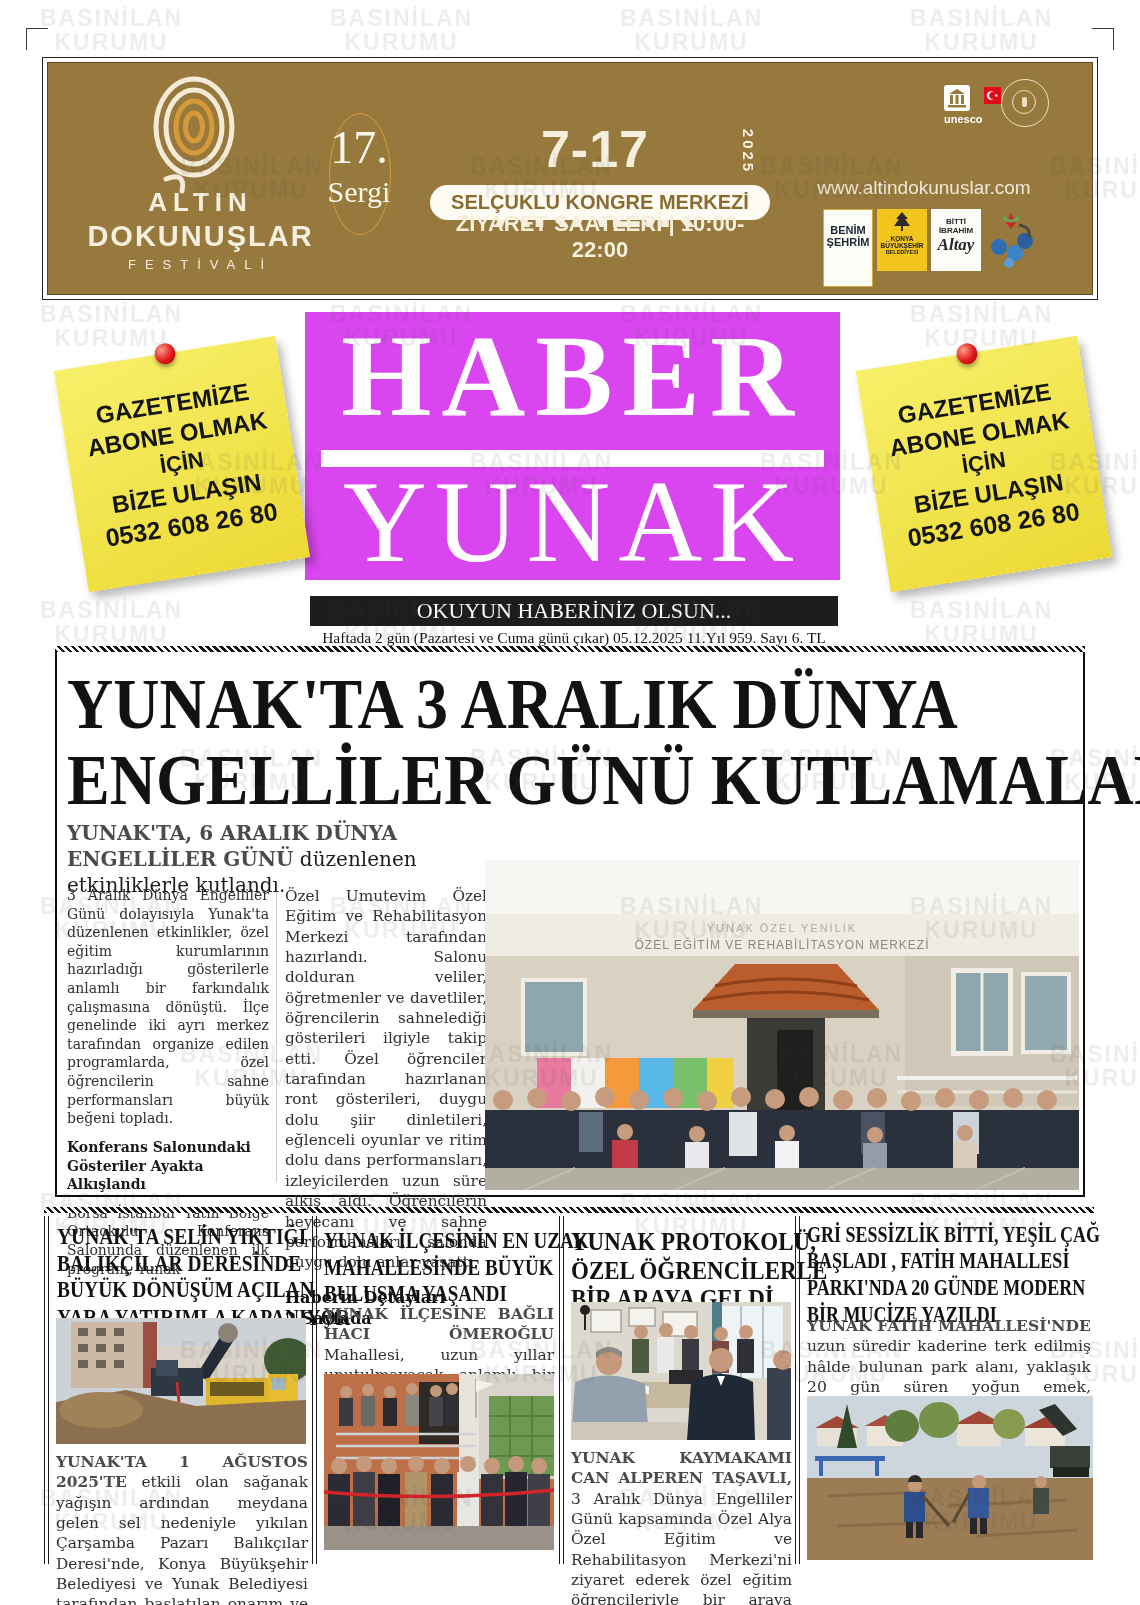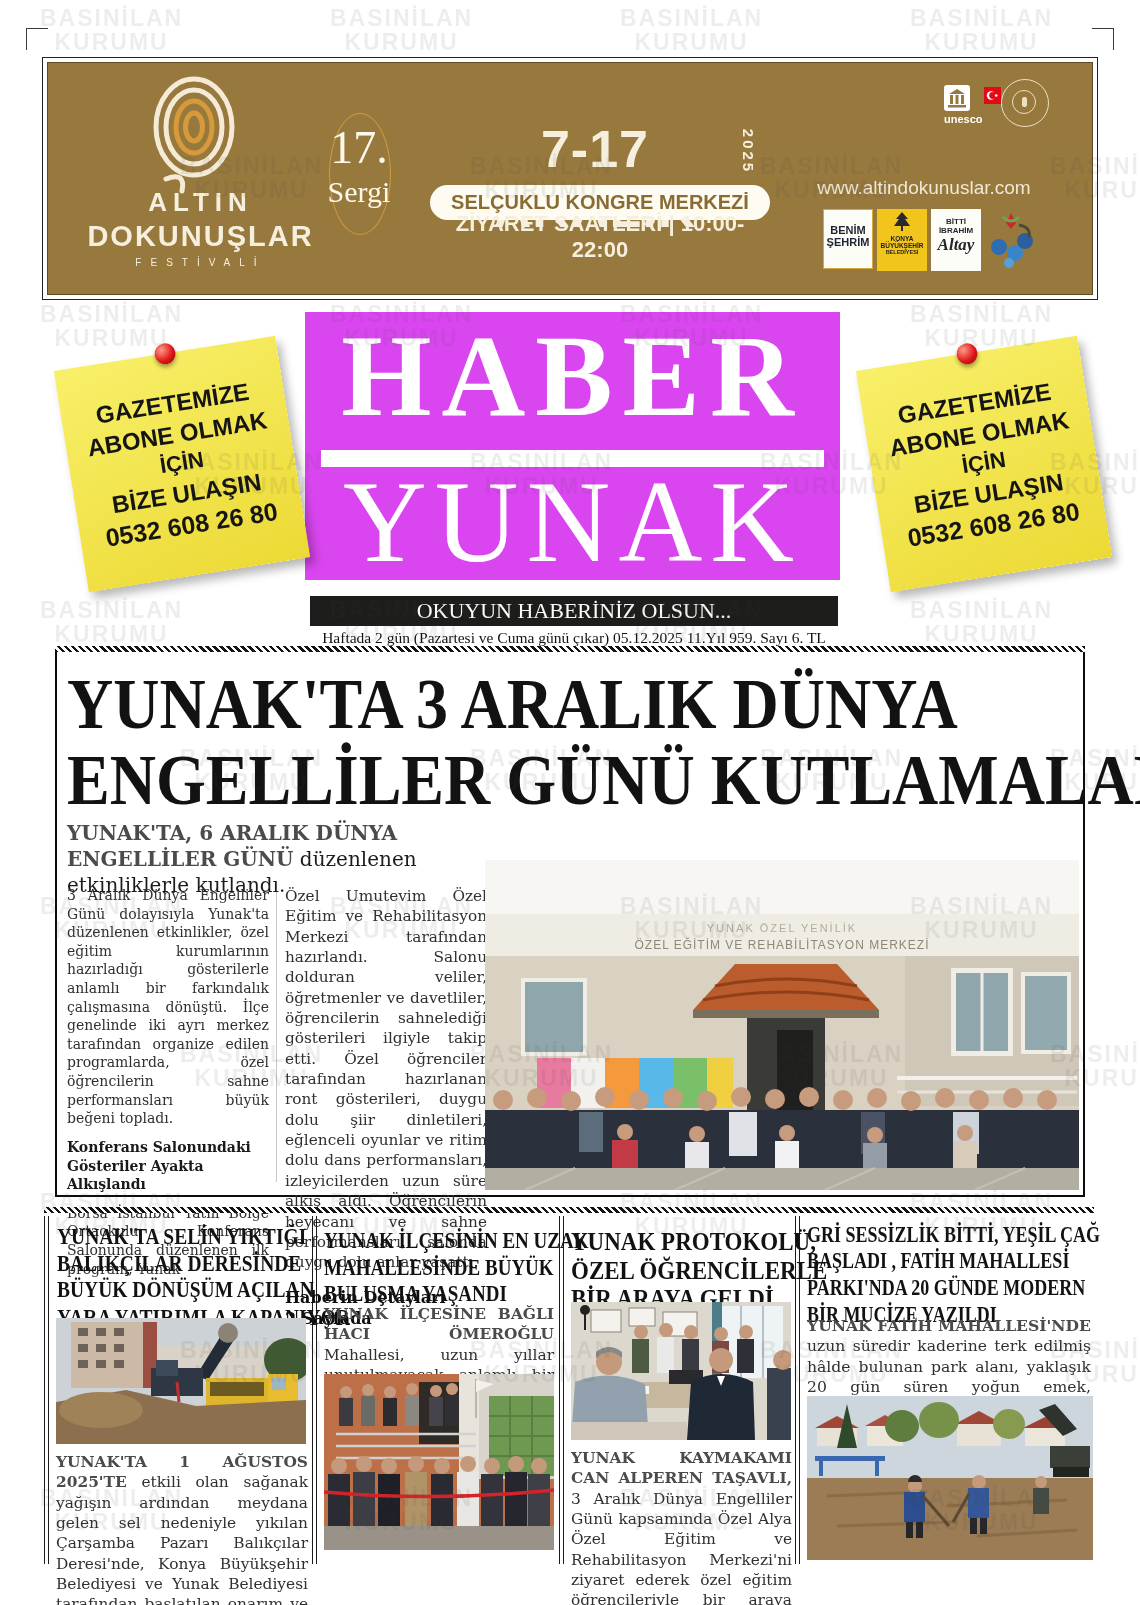--- a/index.html
+++ b/index.html
@@ -38,21 +38,21 @@
         <svg width="92" height="122" viewBox="0 0 92 122" fill="none" stroke-linecap="round">
           <ellipse cx="46" cy="54" rx="38" ry="48" stroke="#f4ead6" stroke-width="5"></ellipse>
           <ellipse cx="46" cy="54" rx="28" ry="37" stroke="#f4ead6" stroke-width="5"></ellipse>
           <ellipse cx="46" cy="54" rx="18" ry="26" stroke="#d79a3b" stroke-width="5"></ellipse>
           <ellipse cx="46" cy="54" rx="8.5" ry="14" stroke="#d79a3b" stroke-width="5"></ellipse>
           <path d="M18 106 Q38 98 34 118" stroke="#f4ead6" stroke-width="5"></path>
         </svg>
       </div>
       <div class="bannertxt abs" style="left:30px;top:124px;width:245px;font-size:26px;letter-spacing:6px">ALTIN</div>
       <div class="bannertxt abs" style="left:30px;top:157px;width:245px;font-size:29px;letter-spacing:2px">DOKUNUŞLAR</div>
-      <div class="bannertxt abs" style="left:30px;top:194px;width:245px;font-size:10px;letter-spacing:9px;font-weight:normal">FESTİVALİ</div>
+      <div class="bannertxt abs" style="left:30px;top:194px;width:245px;font-size:13px;letter-spacing:9px;font-weight:normal">FESTİVALİ</div>
 
       <div class="abs" style="left:281px;top:50px;width:62px;height:122px;border:1.5px solid #d79a3b;border-radius:50%"></div>
       <div class="abs" style="left:255px;top:62px;width:112px;text-align:center;color:#fdf8ea;font-family:'Liberation Serif',serif;font-size:46px;line-height:1">17.</div>
       <div class="abs" style="left:255px;top:112px;width:112px;text-align:center;color:#fdf8ea;font-family:'Liberation Serif',serif;font-size:30px">Sergi</div>
 
       <div class="bannertxt abs" style="left:392px;top:56px;width:310px;font-size:52px;letter-spacing:1px;font-weight:900">7-17 ARALIK</div>
       <div class="bannertxt abs" style="left:678px;top:80px;font-size:15px;letter-spacing:3px;transform:rotate(90deg)">2025</div>
       <div class="abs" style="left:382px;top:122px;width:340px;height:35px;background:#fdfbf2;border-radius:18px;text-align:center;line-height:35px;color:#8a6c33;font-family:'Liberation Sans',sans-serif;font-weight:bold;font-size:20px">SELÇUKLU KONGRE MERKEZİ</div>
       <div class="bannertxt abs" style="left:392px;top:148px;width:320px;font-size:22px">ZİYARET SAATLERİ | 10:00-22:00</div>
 
@@ -74,21 +74,21 @@
             <circle cx="8.6" cy="8.5" r="3.4" fill="#e30a17"></circle>
             <circle cx="12.2" cy="8.5" r="1.3" fill="#fff"></circle>
           </svg>
       </div>
       <div class="abs" style="left:953px;top:16px;width:48px;height:48px;border:1.5px solid #ecdfc2;border-radius:50%">
         <div class="abs" style="left:10px;top:10px;width:24px;height:24px;border:1.2px solid #ecdfc2;border-radius:50%"></div>
         <div class="abs" style="left:20px;top:17px;width:5px;height:10px;background:#ecdfc2;border-radius:2px"></div>
       </div>
       <div class="abs" style="left:756px;top:114px;width:240px;text-align:center;color:#efe8d6;font-family:'Liberation Sans',sans-serif;font-size:19px">www.altindokunuslar.com</div>
 
-      <div class="logoBox" style="left:775px;top:146px;width:50px;height:60px;background:#fdfdf8;border:1.5px solid #d7a93b;color:#1d2433;padding-top:14px">
+      <div class="logoBox" style="left:775px;top:146px;width:50px;height:78px;background:#fdfdf8;border:1.5px solid #d7a93b;color:#1d2433;padding-top:14px">
         <div style="font-size:11px;font-weight:900">BENİM</div>
         <div style="font-size:11px;font-weight:900">ŞEHRİM</div>
       </div>
       <div class="logoBox" style="left:829px;top:146px;width:50px;height:62px;background:#f2c51d;color:#1d1d1d">
         <svg width="50" height="26" viewBox="0 0 50 26">
             <path d="M25 3 L31 10 L28 10 L33 17 L26 17 L26 22 L24 22 L24 17 L17 17 L22 10 L19 10 Z" fill="#2a2a2a"></path>
           </svg>
         <div style="font-size:6.5px;font-weight:900">KONYA</div>
         <div style="font-size:6.5px;font-weight:900">BÜYÜKŞEHİR</div>
         <div style="font-size:5.5px;font-weight:bold">BELEDİYESİ</div>

